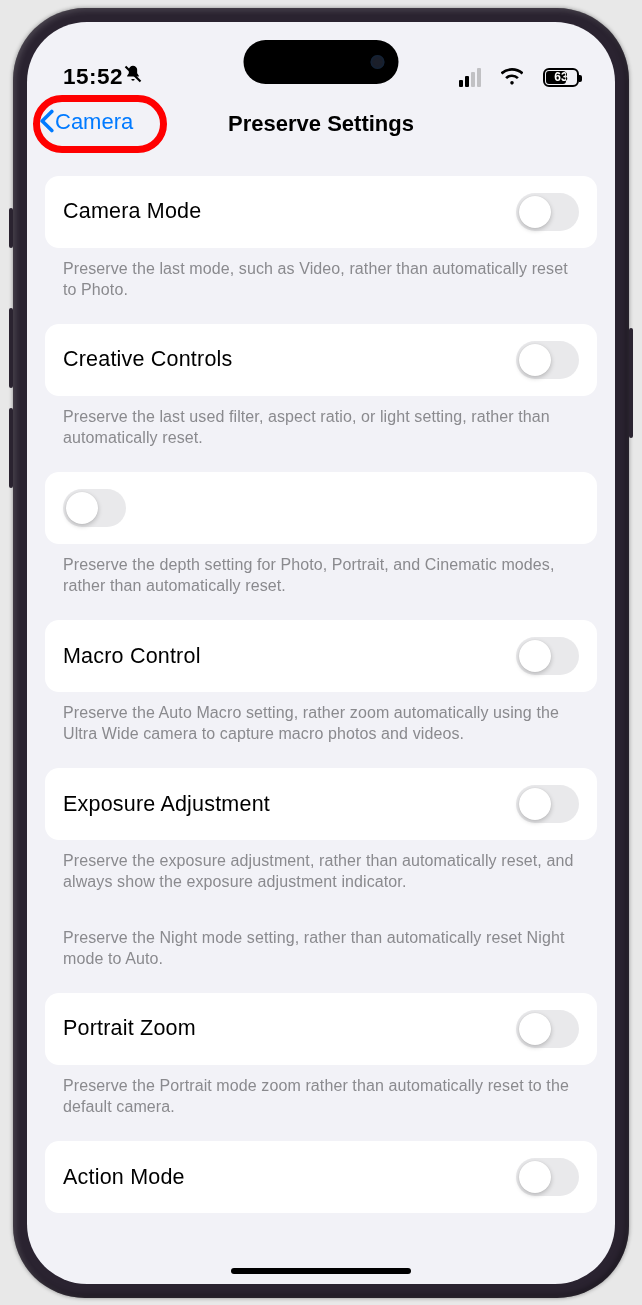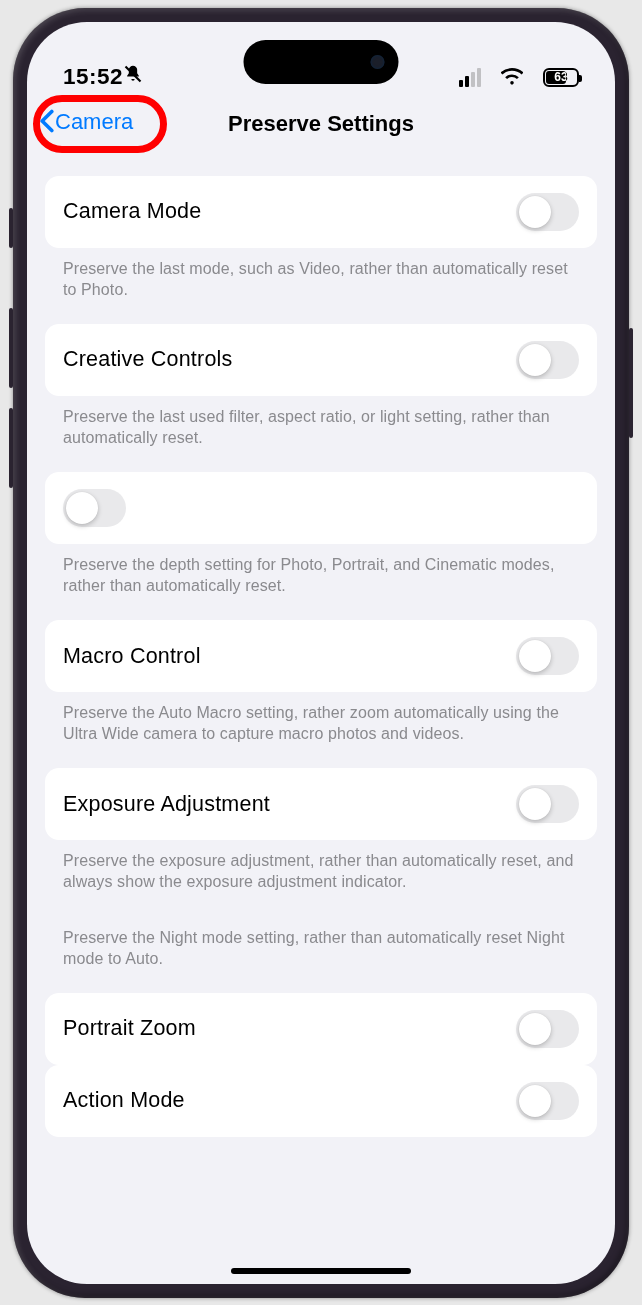--- a/index.html
+++ b/index.html
@@ -243,20 +243,21 @@
         <div class="toggle"></div>
       </div>
       <div class="setting-desc">Preserve the exposure adjustment, rather than automatically reset, and always show the exposure adjustment indicator.</div>
 
       <div class="setting-desc">Preserve the Night mode setting, rather than automatically reset Night mode to Auto.</div>
 
       <div class="setting-row">
         <span class="setting-title">Portrait Zoom</span>
         <div class="toggle"></div>
       </div>
+      <div class="setting-desc">Preserve the Portrait mode zoom rather than automatically reset to the default camera.</div>
 
       <div class="setting-row">
         <span class="setting-title">Action Mode</span>
         <div class="toggle"></div>
       </div>
 
     </div>
 
     <div class="home-indicator"></div>
   </div>

